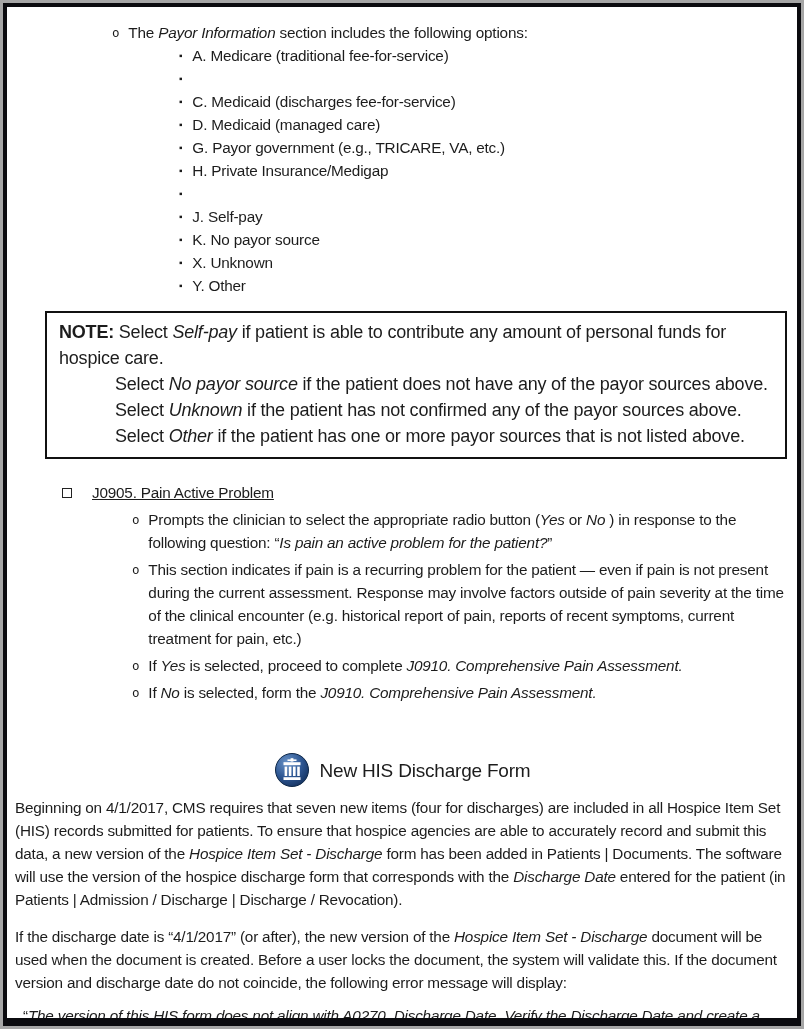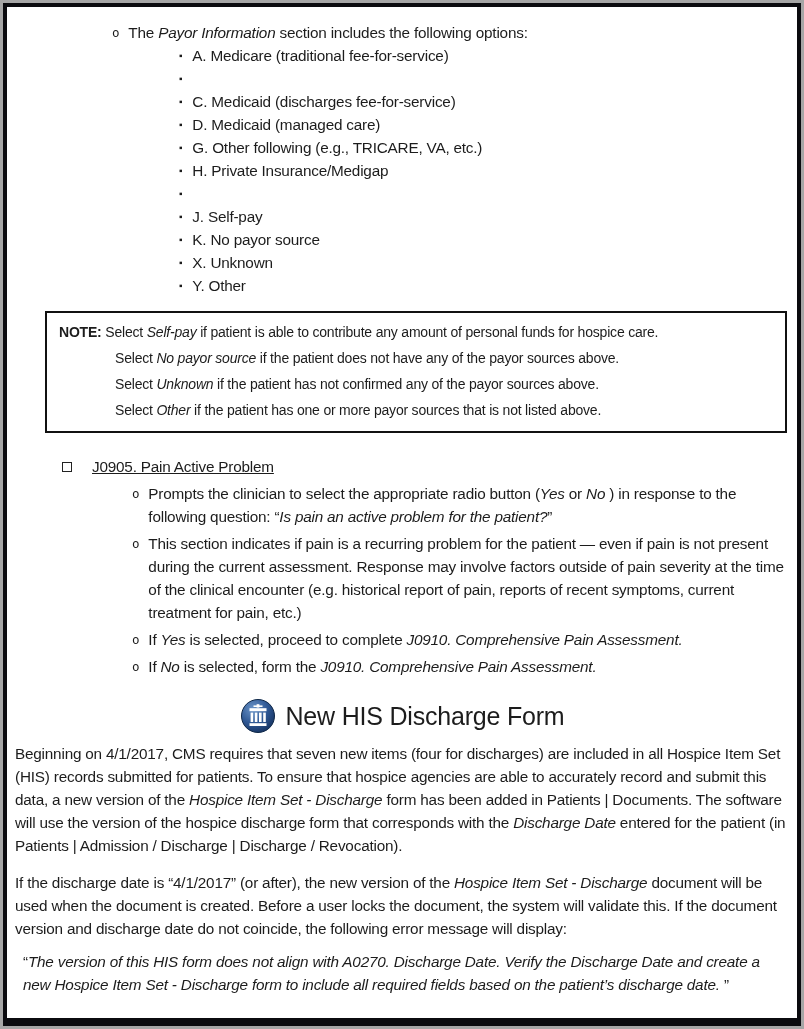--- a/index.html
+++ b/index.html
@@ -16,37 +16,37 @@
   .l1-bullet{font-family:"DejaVu Sans Mono",monospace;font-size:12.5px;line-height:23px;flex:0 0 auto;}
   .payor-intro{margin-left:97px;}
 
   
   .options{margin-left:164px;}
   .l2-item{display:flex;gap:10px;height:23px;align-items:center;}
   .l2-bullet{font-size:10px;line-height:23px;flex:0 0 auto;}
 
   
   .note-box{border:2px solid #111;margin:14px 2px 0 30px;padding:6px 8px 8px 12px;
-            font-size:14px;line-height:26px;}
+            font-size:18px;line-height:26px;}
   .note-line{padding-left:56px;}
   .note-line.first{padding-left:0;text-indent:0;}
   .note-label{font-weight:bold;}
 
   
   .j0905{margin-top:22px;margin-left:47px;}
   .check-item{display:flex;align-items:center;gap:20px;margin-bottom:4px;}
   .checkbox{width:10px;height:10px;border:1.6px solid #222;box-sizing:border-box;flex:0 0 auto;}
   .j-title{text-decoration:underline;}
   .j-bullets{margin-left:70px;}
   .j-bullets .l1-item{margin-bottom:4px;}
   .bullet-text{max-width:645px;}
 
   
-  .his-heading{margin-top:20px;display:flex;align-items:center;justify-content:center;gap:10px;
-               font-size:25px;letter-spacing:-0.2px;}
+  .his-heading{margin-top:48px;display:flex;align-items:center;justify-content:center;gap:10px;
+               font-size:19px;letter-spacing:-0.2px;}
   .his-heading .icon{flex:0 0 auto;display:block;}
 
   p.body-para{margin:8px 0 0 0;line-height:23px;}
   p.para2{margin-top:14px;}
   p.quote{margin:10px 24px 12px 8px;line-height:23px;}
 </style>
 </head>
 <body>
 
 <div class="frame">
@@ -69,21 +69,21 @@
           <div class="l2-item">
               <span class="l2-bullet">▪</span>
               <span>C. Medicaid (discharges fee-for-service)</span>
             </div>
           <div class="l2-item">
               <span class="l2-bullet">▪</span>
               <span>D. Medicaid (managed care)</span>
             </div>
           <div class="l2-item">
               <span class="l2-bullet">▪</span>
-              <span>G. Other following (e.g., TRICARE, VA, etc.)</span>
+              <span>G. Payor government (e.g., TRICARE, VA, etc.)</span>
             </div>
           <div class="l2-item">
               <span class="l2-bullet">▪</span>
               <span>H. Private Insurance/Medigap</span>
             </div>
           <div class="l2-item">
               <span class="l2-bullet">▪</span>
             </div>
           <div class="l2-item">
               <span class="l2-bullet">▪</span>

